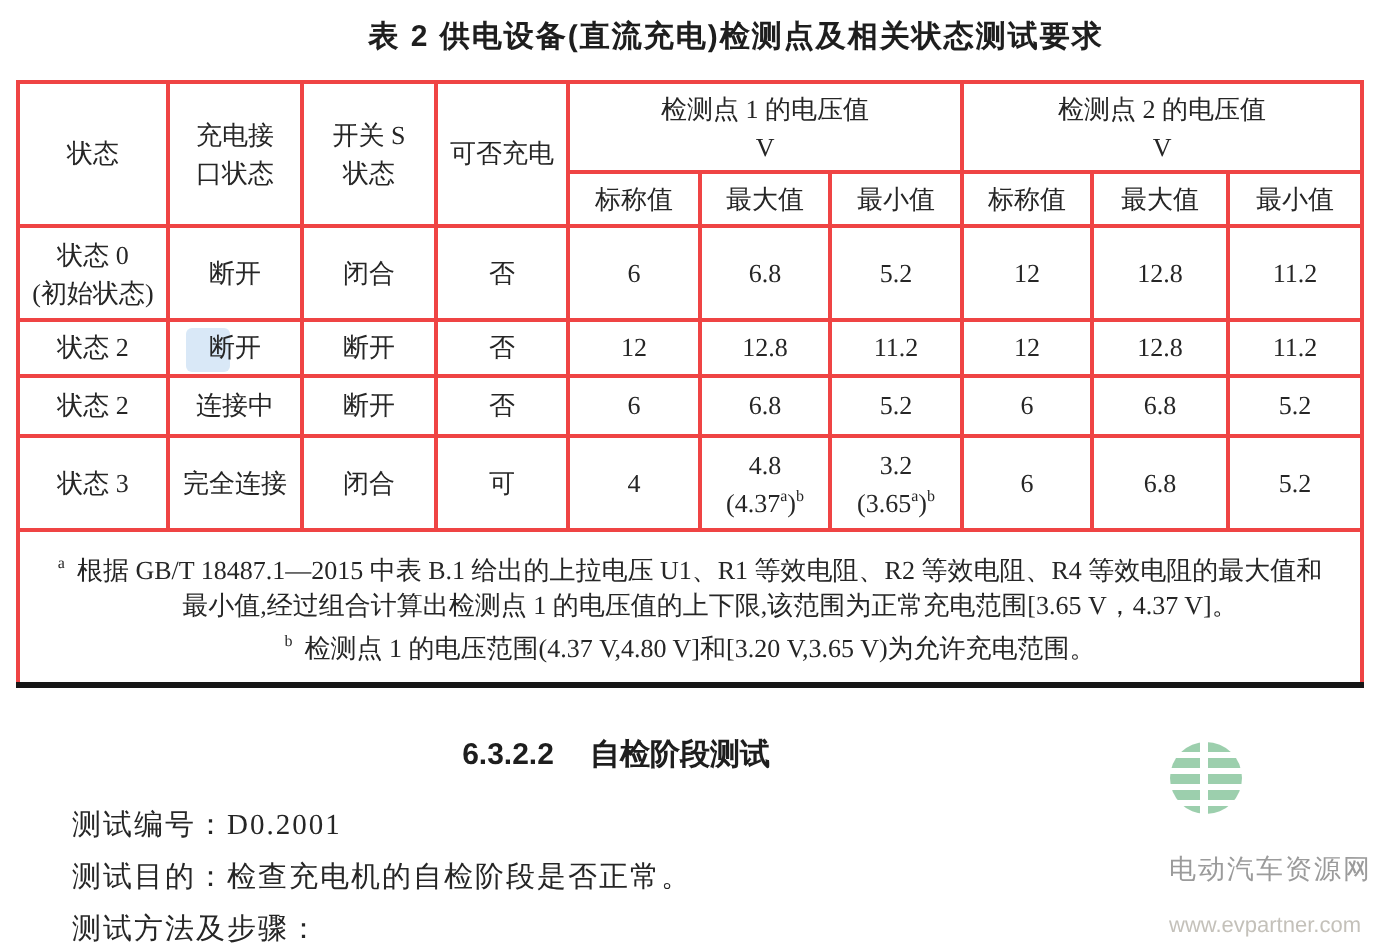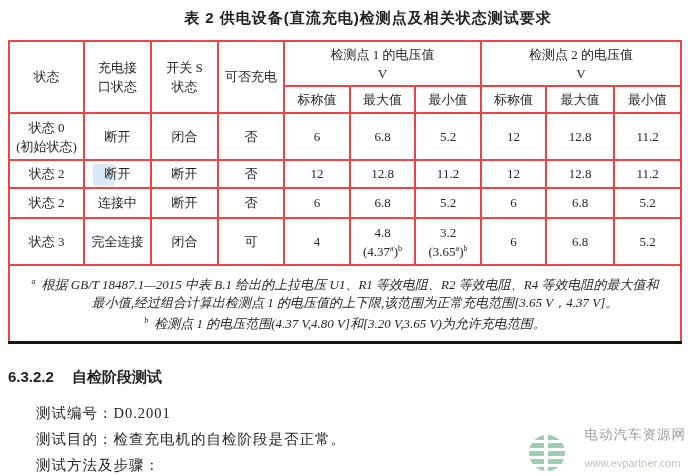--- a/index.html
+++ b/index.html
@@ -22,45 +22,45 @@
   table.vt td {
     border:2px solid #ef4444; text-align:center; vertical-align:middle;
     font-size:13px; line-height:18px; padding:0; color:#262626;
   }
   tr.hr1 { height:45px; }
   tr.hr2 { height:27px;margin-left:36px; }
   tr.r0 { height:47px; }
   tr.r1 { height:28px; }
   tr.r2 { height:30px; }
   tr.r3 { height:47px; }
-  tr.rf { height:77px;font-style:italic; }
+  tr.rf { height:77px; }
   .two-line div { line-height:19px; }
   .cell-rel { position:relative; }
   .hl-patch {
     position:absolute; left:8px; top:3px; width:22px; height:22px;
     background:#d9e8f7; border-radius:3px; z-index:0;
   }
   .hl-text { position:relative; z-index:1; }
   sup.small-sup { font-size:8px; line-height:0; vertical-align:super; }
   td.fnote {
     text-align:left; vertical-align:top; padding:7px 10px 4px 20px;
     font-size:12.5px; line-height:25px;
   }
   .fn-marker { font-size:8px; vertical-align:super; margin-right:6px; }
   .fn-indent { padding-left:20px; }
   .section { position:absolute; left:8px; top:368px; width:600px; }
   .sec-head {
     font-family:"Liberation Sans","DejaVu Sans",sans-serif;
-    font-weight:bold; font-size:15px; color:#1e1e1e;
+    font-weight:bold; font-size:15px; color:#1e1e1e;text-align:center;
   }
   .sec-head .sec-num { margin-right:18px; }
   .sec-body { margin:13px 0 0 28px; font-size:14.5px; line-height:26px; letter-spacing:1px; }
   .watermark {
     position:absolute; right:2px; bottom:3px;
-    display:flex; align-items:flex-end; gap:20px;
+    display:flex; align-items:flex-start; gap:20px;flex-direction:column;
   }
   .wm-logo {
     width:36px; height:36px; border-radius:50%;
     background-color:#9ccfad;
     background-image:
       linear-gradient(to right, rgba(0,0,0,0) 0 15px, #ffffff 15px 19px, rgba(0,0,0,0) 19px),
       repeating-linear-gradient(to bottom, rgba(0,0,0,0) 0 5px, #ffffff 5px 8px);
   }
   .wm-text { display:flex; flex-direction:column; line-height:16px; }
   .wm-name {

